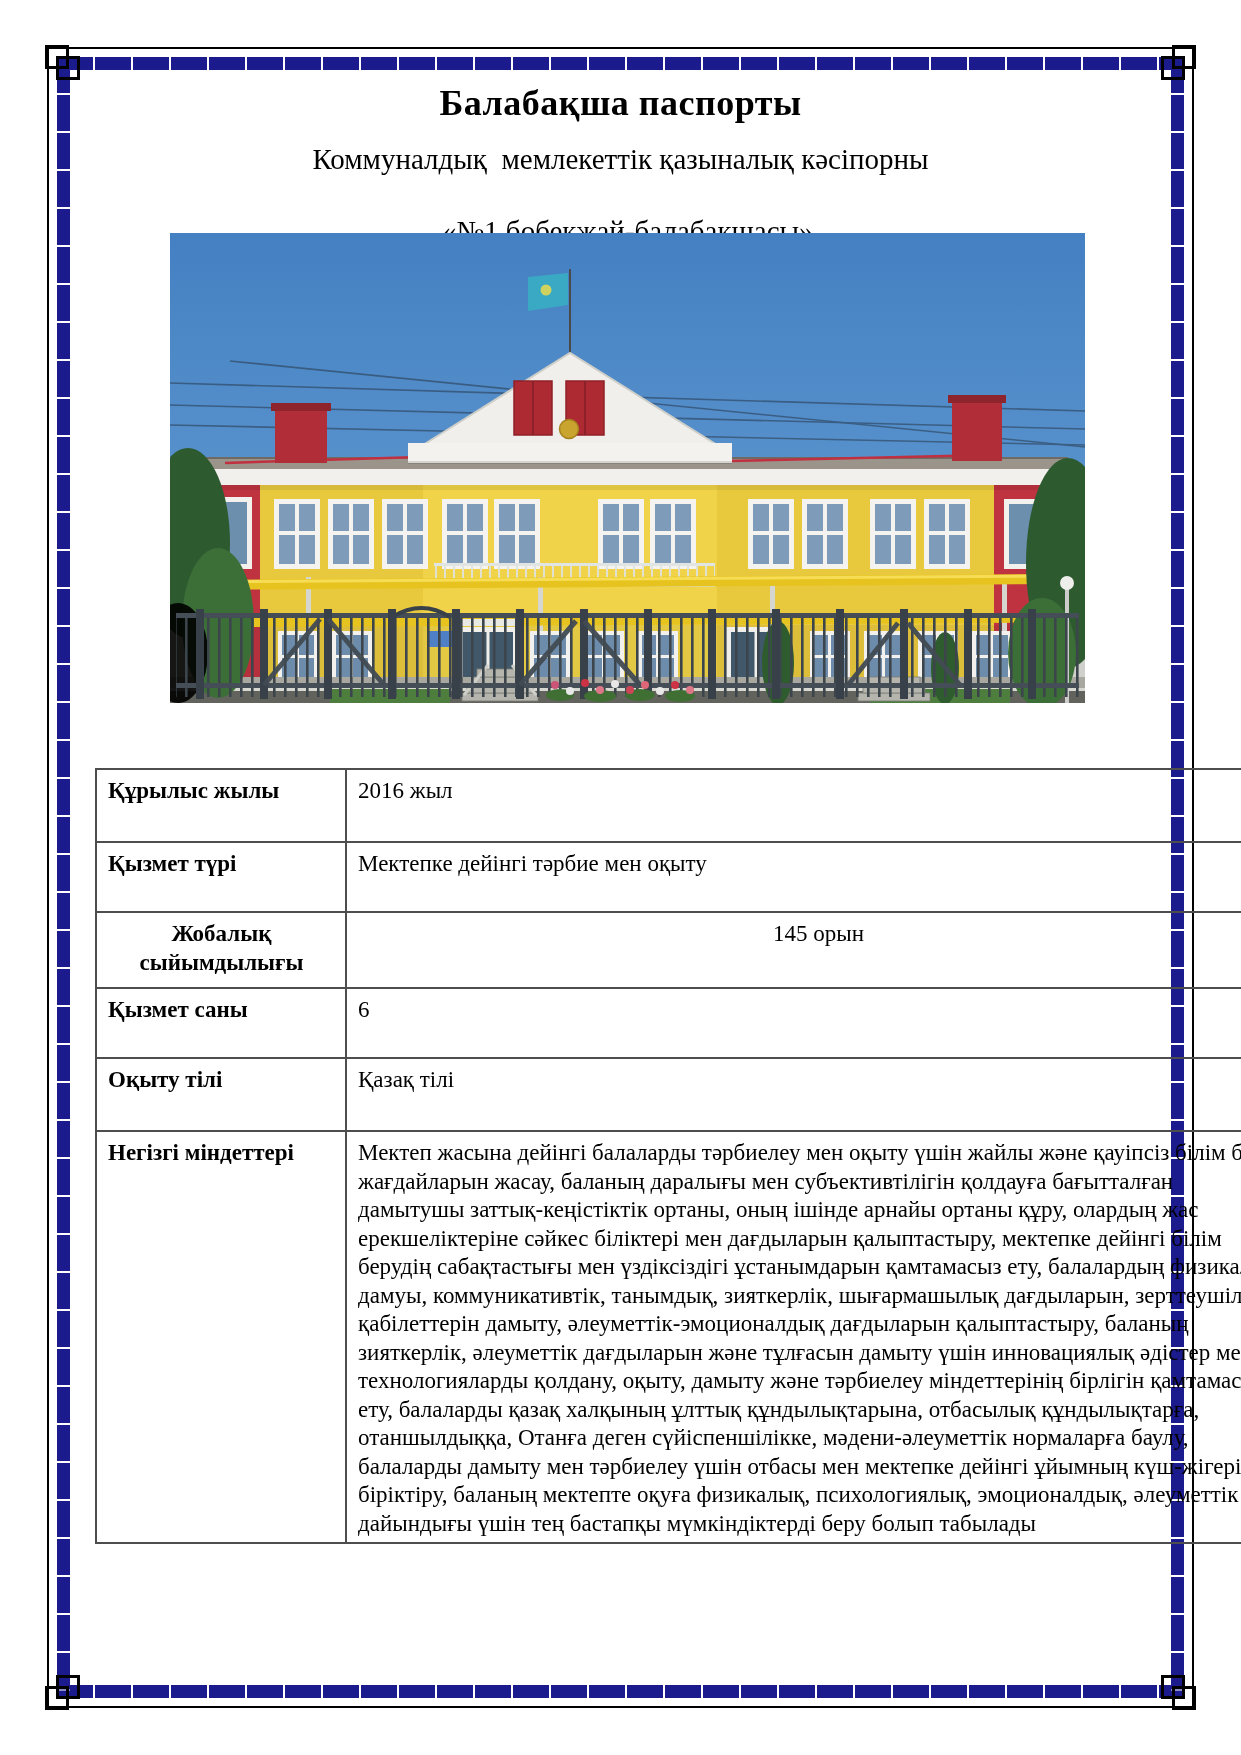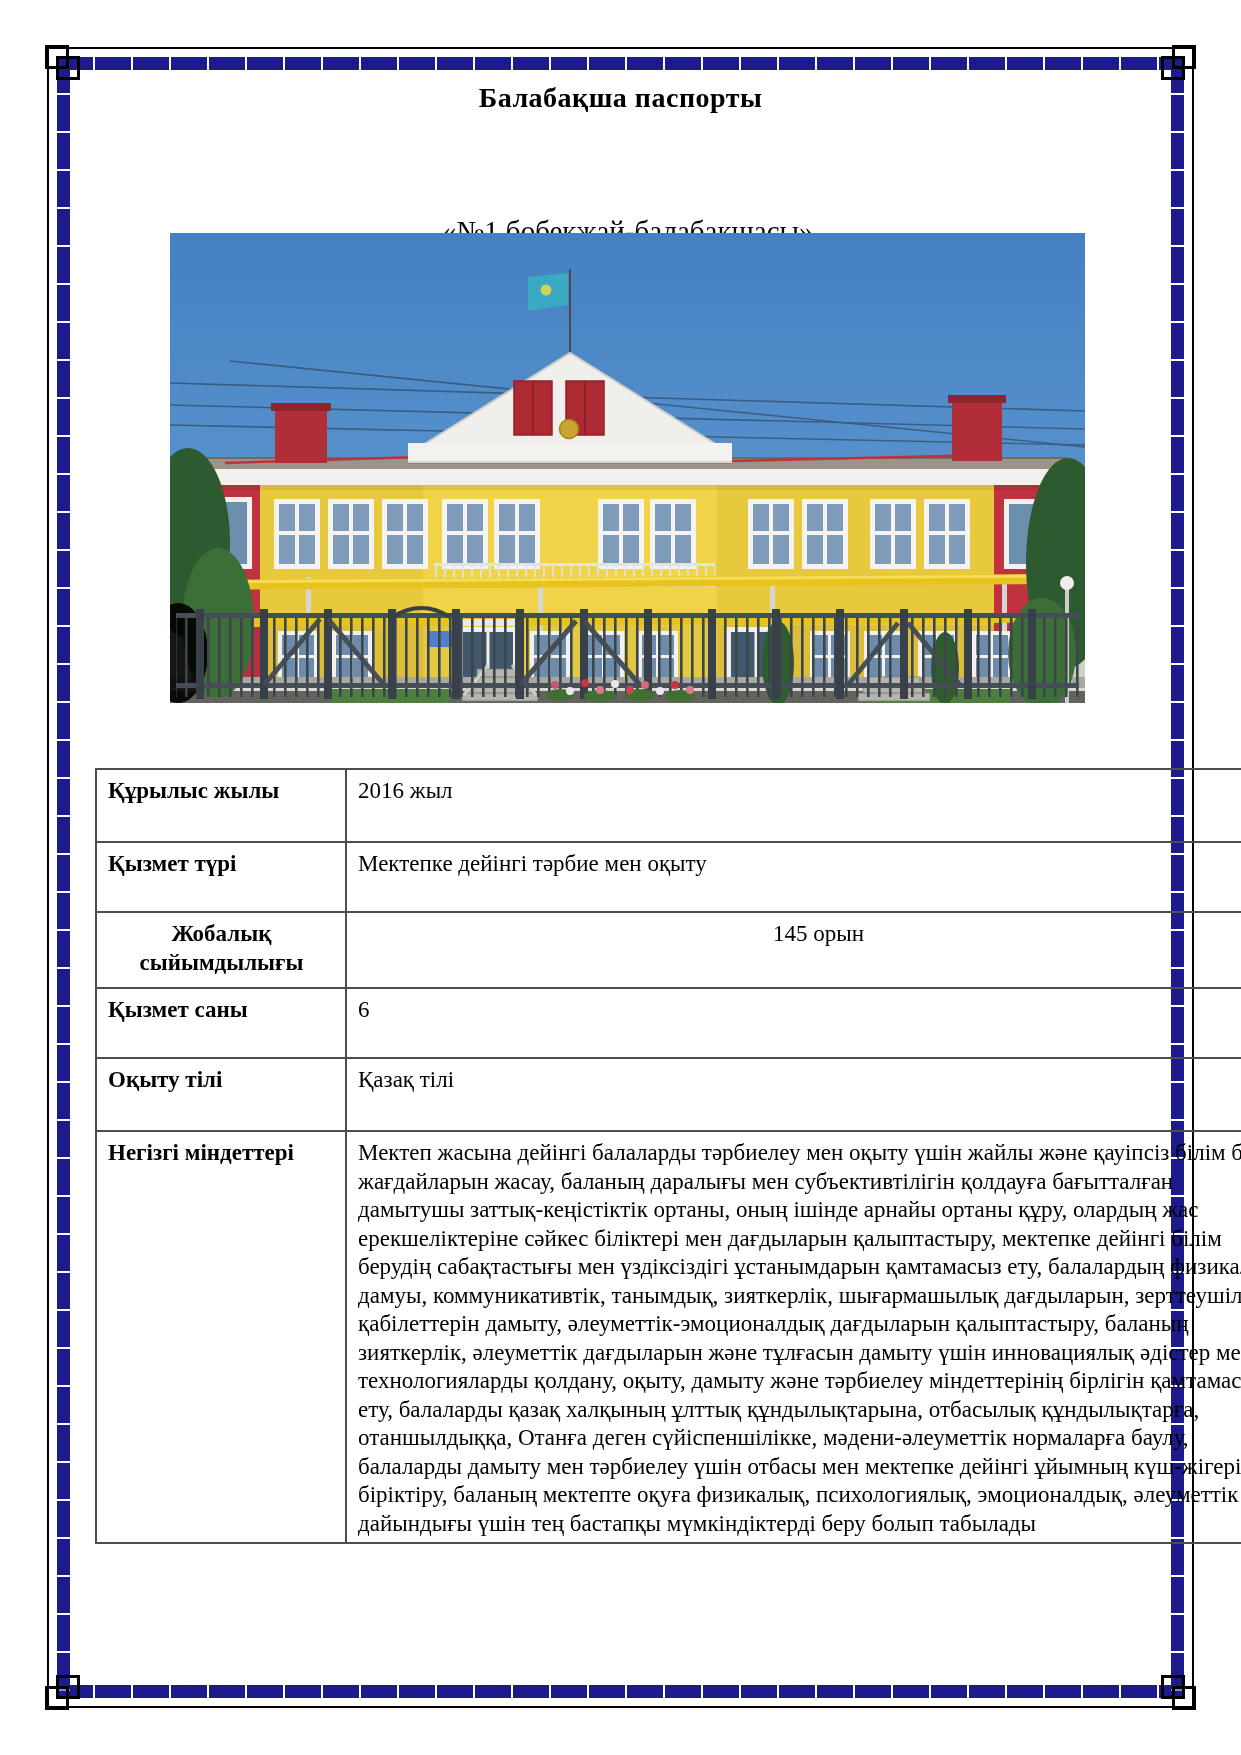--- a/index.html
+++ b/index.html
@@ -11,21 +11,21 @@
   .outer-frame{position:absolute;left:47px;top:47px;width:1143px;height:1657px;border:2px solid #000;}
   .band{position:absolute;background:#1b1b8e;}
   .band.h{height:13px;left:57px;width:1127px;
     background:repeating-linear-gradient(to right,#1b1b8e 0 36px,rgba(255,255,255,.5) 36px 38px);}
   .band.v{width:13px;top:57px;height:1641px;
     background:repeating-linear-gradient(to bottom,#1b1b8e 0 36px,rgba(255,255,255,.5) 36px 38px);}
   .band.top{top:57px;}  .band.bottom{top:1685px;}
   .band.left{left:57px;} .band.right{left:1171px;}
   .csq{position:absolute;width:18px;height:18px;border:3px solid #000;background:transparent;}
   
-  .title{position:absolute;left:0;right:0;top:82px;text-align:center;font-size:28px;font-weight:bold;letter-spacing:.5px;}
+  .title{position:absolute;left:0;right:0;top:82px;text-align:center;font-size:36px;font-weight:bold;letter-spacing:.5px;}
   .subtitle{position:absolute;left:0;right:0;top:141px;text-align:center;font-size:29px;line-height:36px;white-space:pre-wrap;}
   
   .photo{position:absolute;left:170px;top:233px;width:915px;height:470px;}
   
   table.passport{position:absolute;left:95px;top:768px;width:1196px;border-collapse:collapse;table-layout:fixed;}
   table.passport th,table.passport td{
     border:2px solid #4d4d4d;vertical-align:top;text-align:left;
     font-size:23px;line-height:28.5px;padding:7px 10px 4px 11px;font-weight:normal;
   }
   table.passport th{width:227px;font-weight:bold;}
@@ -47,21 +47,21 @@
   <div class="csq" style="left:45px;top:45px"></div>
   <div class="csq" style="left:56px;top:56px"></div>
   <div class="csq" style="left:1172px;top:45px"></div>
   <div class="csq" style="left:1161px;top:56px"></div>
   <div class="csq" style="left:45px;top:1686px"></div>
   <div class="csq" style="left:56px;top:1675px"></div>
   <div class="csq" style="left:1172px;top:1686px"></div>
   <div class="csq" style="left:1161px;top:1675px"></div>
 
   <div class="title">Балабақша паспорты</div>
-  <div class="subtitle"><br>
+  <div class="subtitle"><span>Коммуналдық  мемлекеттік қазыналық кәсіпорны</span><br>
   <span>«№1 бөбекжай-балабақшасы»</span></div>
 
   <div class="photo">
     <svg width="915" height="470" viewBox="0 0 915 470" xmlns="http://www.w3.org/2000/svg">
       <defs>
         <linearGradient id="sky" x1="0" y1="0" x2="0" y2="1">
           <stop offset="0" stop-color="#4480c2"></stop>
             <stop offset="1" stop-color="#6aa2d6"></stop>
         </linearGradient>
         <pattern id="pickets" width="11" height="90" patternUnits="userSpaceOnUse">

